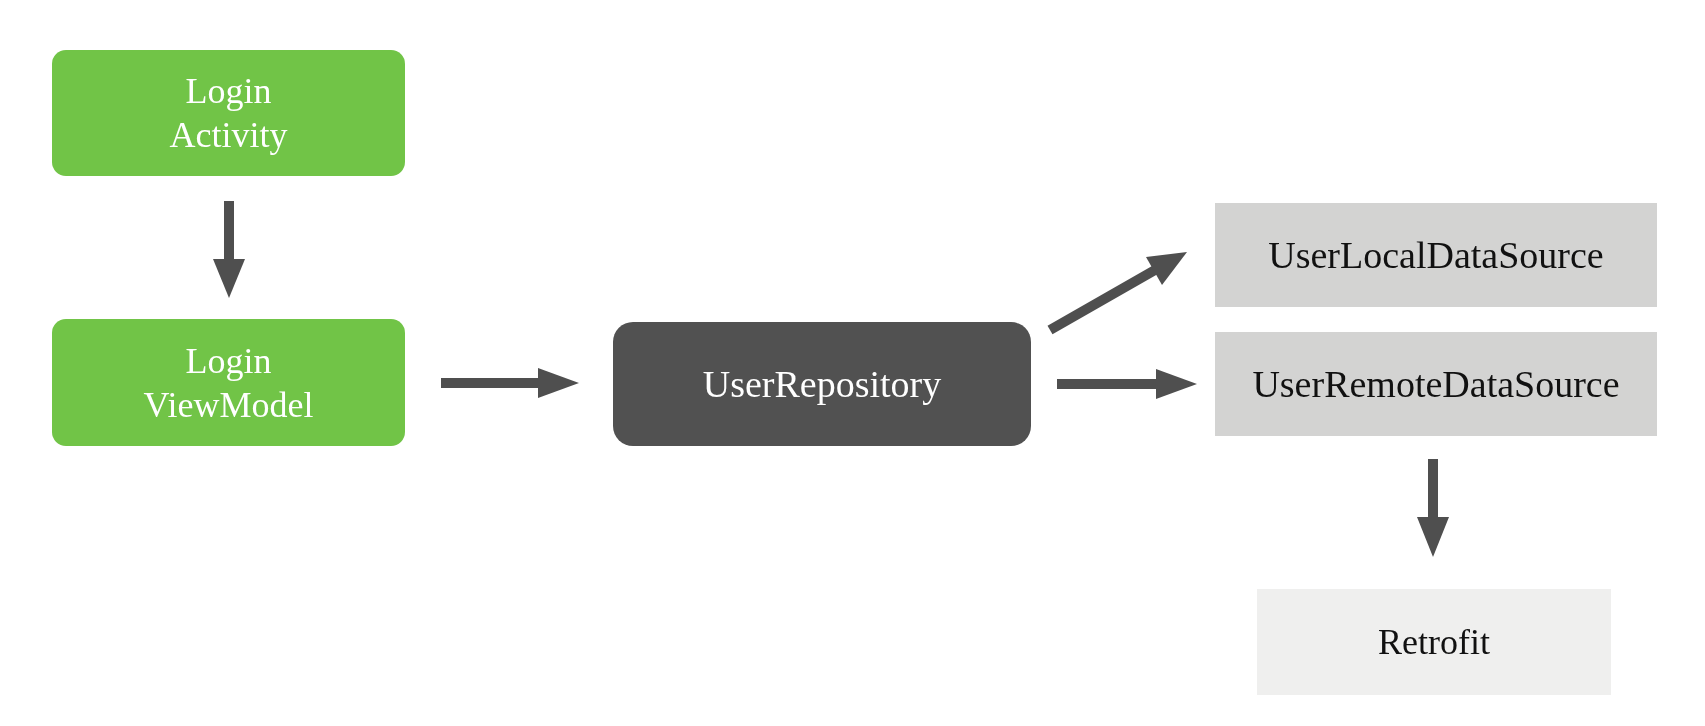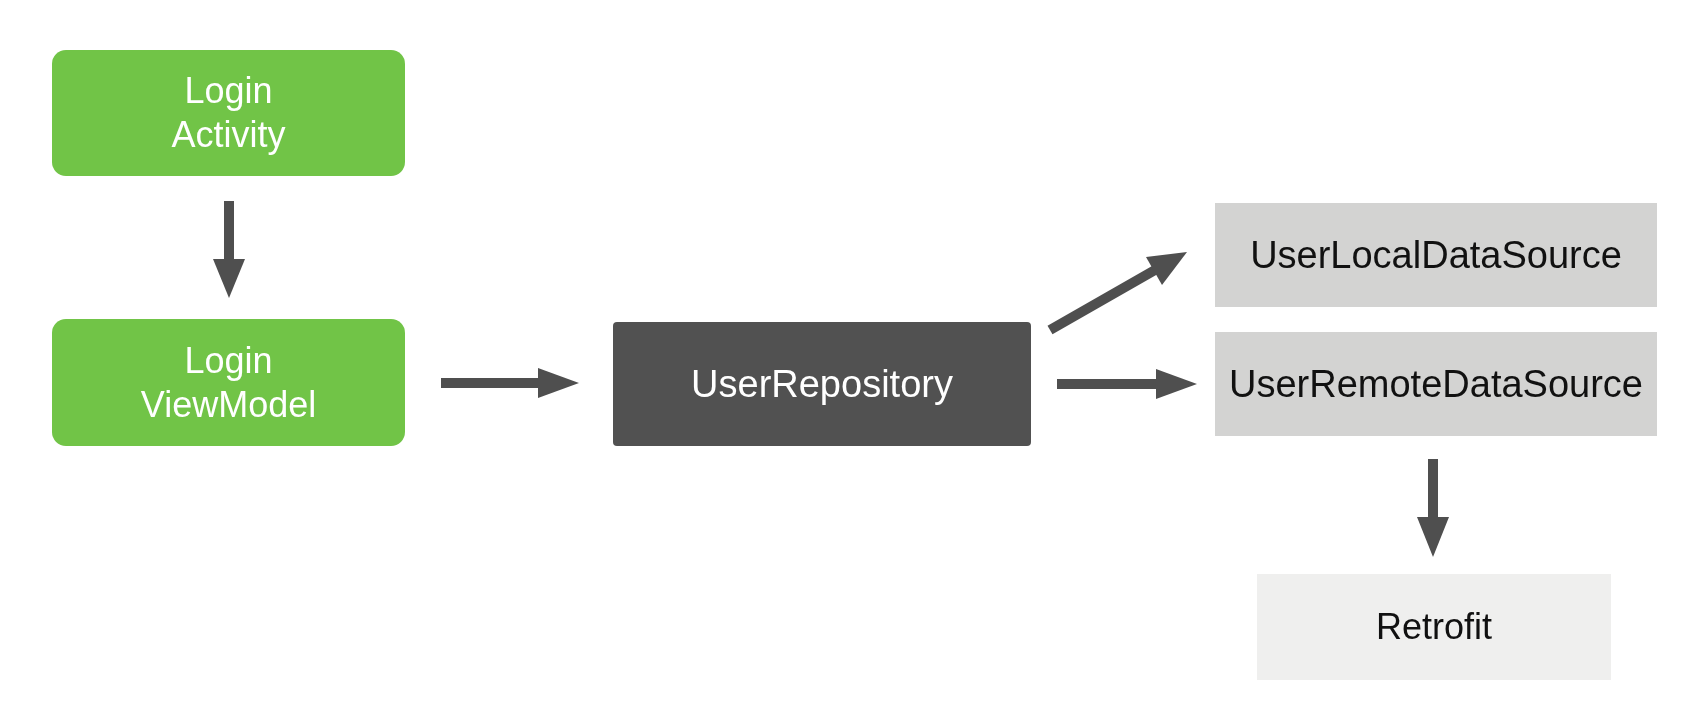--- a/index.html
+++ b/index.html
@@ -14,60 +14,61 @@
     height: 726px;
     background: #ffffff;
     overflow: hidden;
   }
   .node {
     position: absolute;
     display: flex;
     align-items: center;
     justify-content: center;
     box-sizing: border-box;
+    font-family: Liberation Serif, serif;
   }
   .node .label {
     white-space: pre-line;
     text-align: center;
   }
   
   .node.green {
     background: #71c447;
     border-radius: 14px;
     color: #ffffff;
     font-size: 36px;
     line-height: 44px;
   }
   #node-login-activity   { left: 52px;  top: 50px;  width: 353px; height: 126px; }
   #node-login-viewmodel  { left: 52px;  top: 319px; width: 353px; height: 127px; }
   
   .node.dark {
     background: #515151;
-    border-radius: 4px;
+    border-radius: 20px;
     color: #ffffff;
     font-size: 38px;
   }
   #node-user-repository  { left: 613px; top: 322px; width: 418px; height: 124px; }
   
   .node.lightgray {
     background: #d3d3d2;
     border-radius: 0;
     color: #111111;
     font-size: 38px;
   }
   #node-user-local-datasource  { left: 1215px; top: 162px; width: 442px; height: 104px; margin-top: 41px; }
   #node-user-remote-datasource { left: 1215px; top: 332px; width: 442px; height: 104px; }
   
   .node.paler {
     background: #efefee;
     border-radius: 0;
     color: #111111;
     font-size: 36px;
   }
-  #node-retrofit { left: 1257px; top: 574px; width: 354px; height: 106px; }
+  #node-retrofit { left: 1257px; top: 589px; width: 354px; height: 106px; }
 
   svg.arrows {
     position: absolute;
     left: 0;
     top: 0;
     width: 1705px;
     height: 726px;
     pointer-events: none;
   }
   svg.arrows line {

